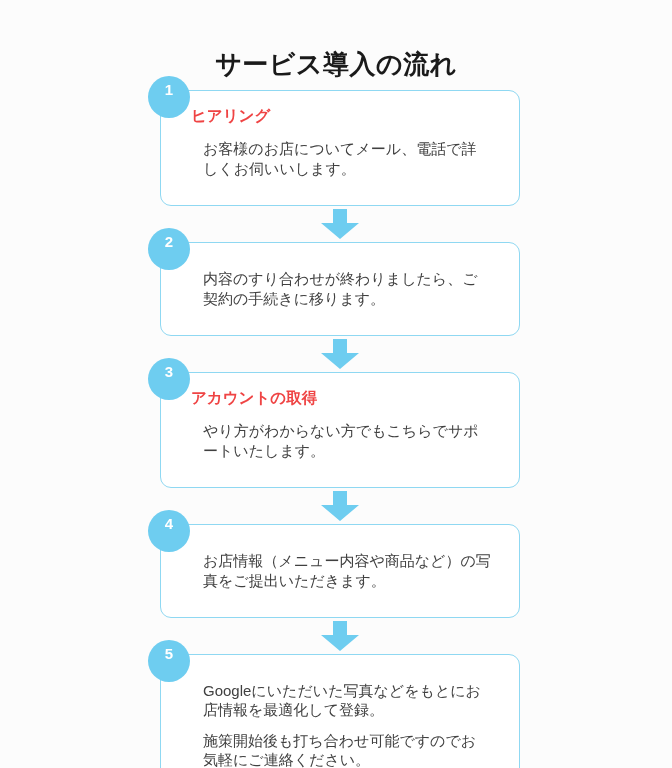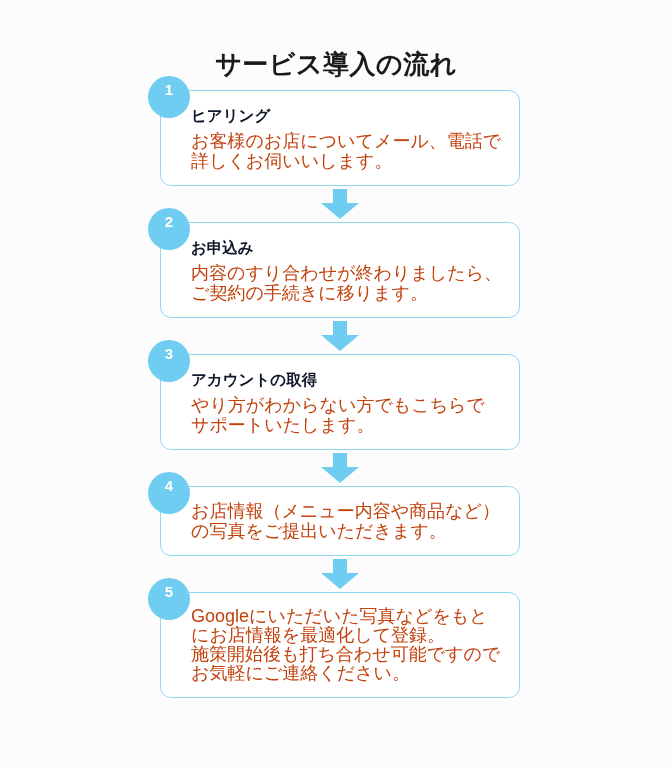--- a/index.html
+++ b/index.html
@@ -61,32 +61,32 @@
     z-index: 3;
     color: #ffffff;
     font-size: 15px;
     font-weight: bold;
     text-align: center;
     line-height: 28px;
   }
   .step-title {
     font-size: 15.5px;
     font-weight: bold;
-    color: #0f172a;
+    color: #ef4444;
     line-height: 22px;
     margin: 0 0 4px 0;
   }
   .step-title.tight {
     margin-bottom: 1px;
   }
   .step-desc {
-    font-size: 18px;
-    color: #c2410c;
+    font-size: 15px;
+    color: #404040;
     line-height: 20px;
-    margin: 0;
+    margin: 12px;
   }
   .step-desc.dense {
     line-height: 19px;
   }
   .arrow-wrap {
     height: 36px;
     display: flex;
     align-items: center;
     justify-content: center;
   }
@@ -115,21 +115,20 @@
 
     <div class="arrow-wrap">
       <svg class="arrow" viewBox="0 0 38 30">
         <polygon points="12,0 26,0 26,14 38,14 19,30 0,14 12,14" fill="#6ecdf0"></polygon>
       </svg>
     </div>
 
     <div class="step">
       <div class="step-badge">2</div>
       <div class="step-box">
-        <p class="step-title">お申込み</p>
         <p class="step-desc">内容のすり合わせが終わりましたら、ご契約の手続きに移ります。</p>
       </div>
     </div>
 
     <div class="arrow-wrap">
       <svg class="arrow" viewBox="0 0 38 30">
         <polygon points="12,0 26,0 26,14 38,14 19,30 0,14 12,14" fill="#6ecdf0"></polygon>
       </svg>
     </div>
 

